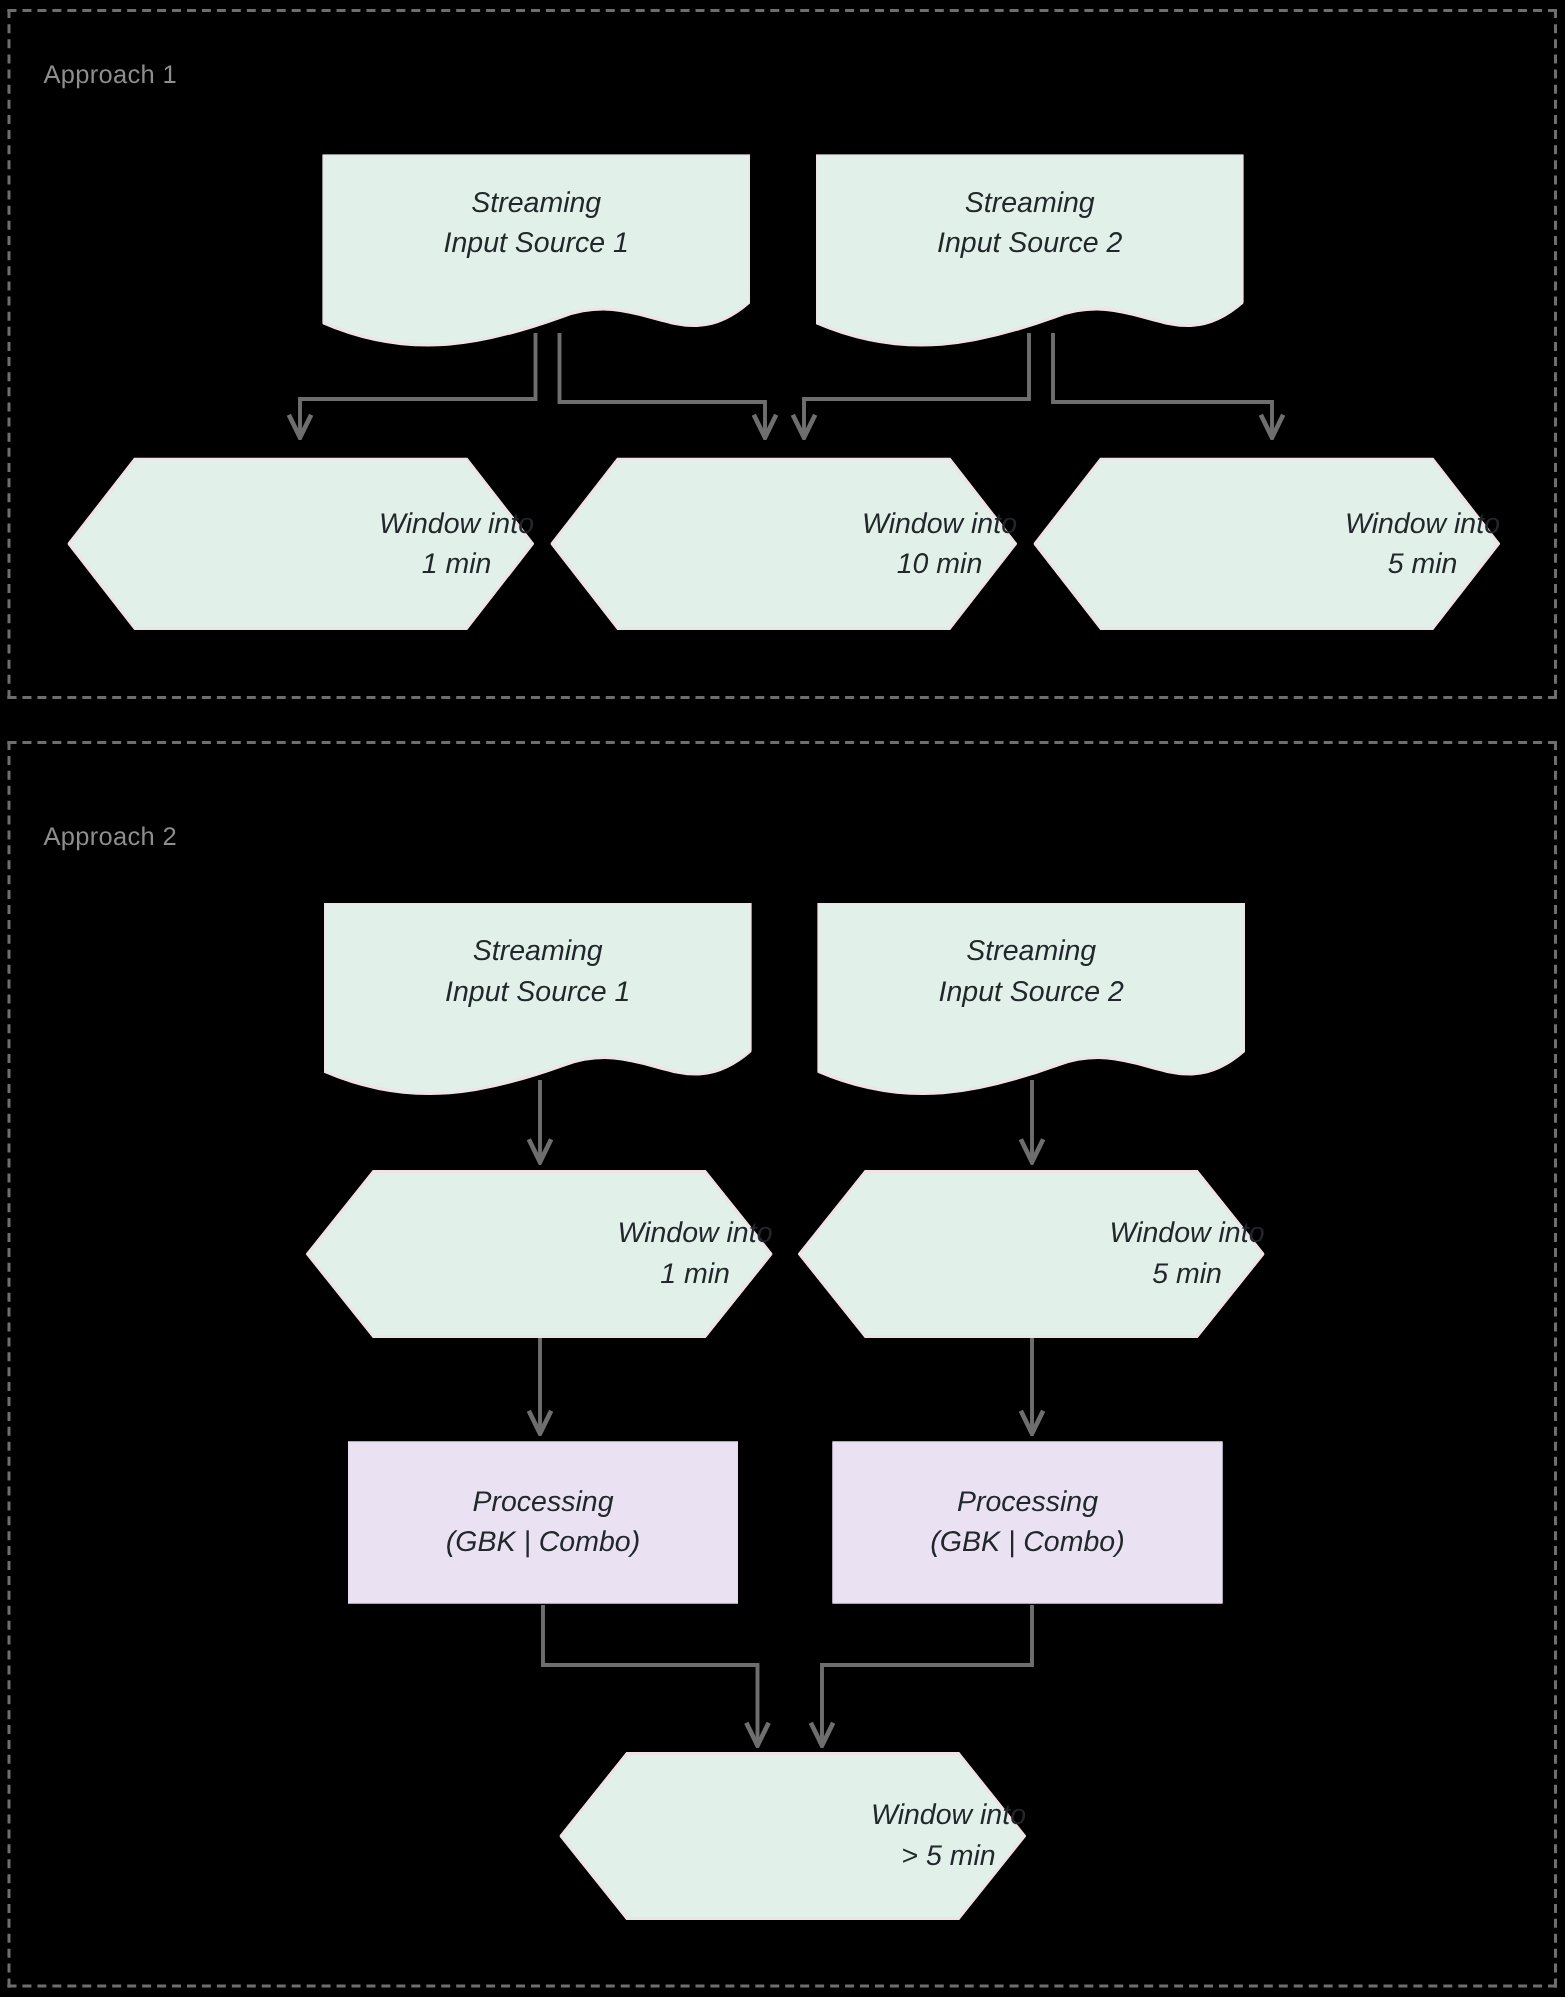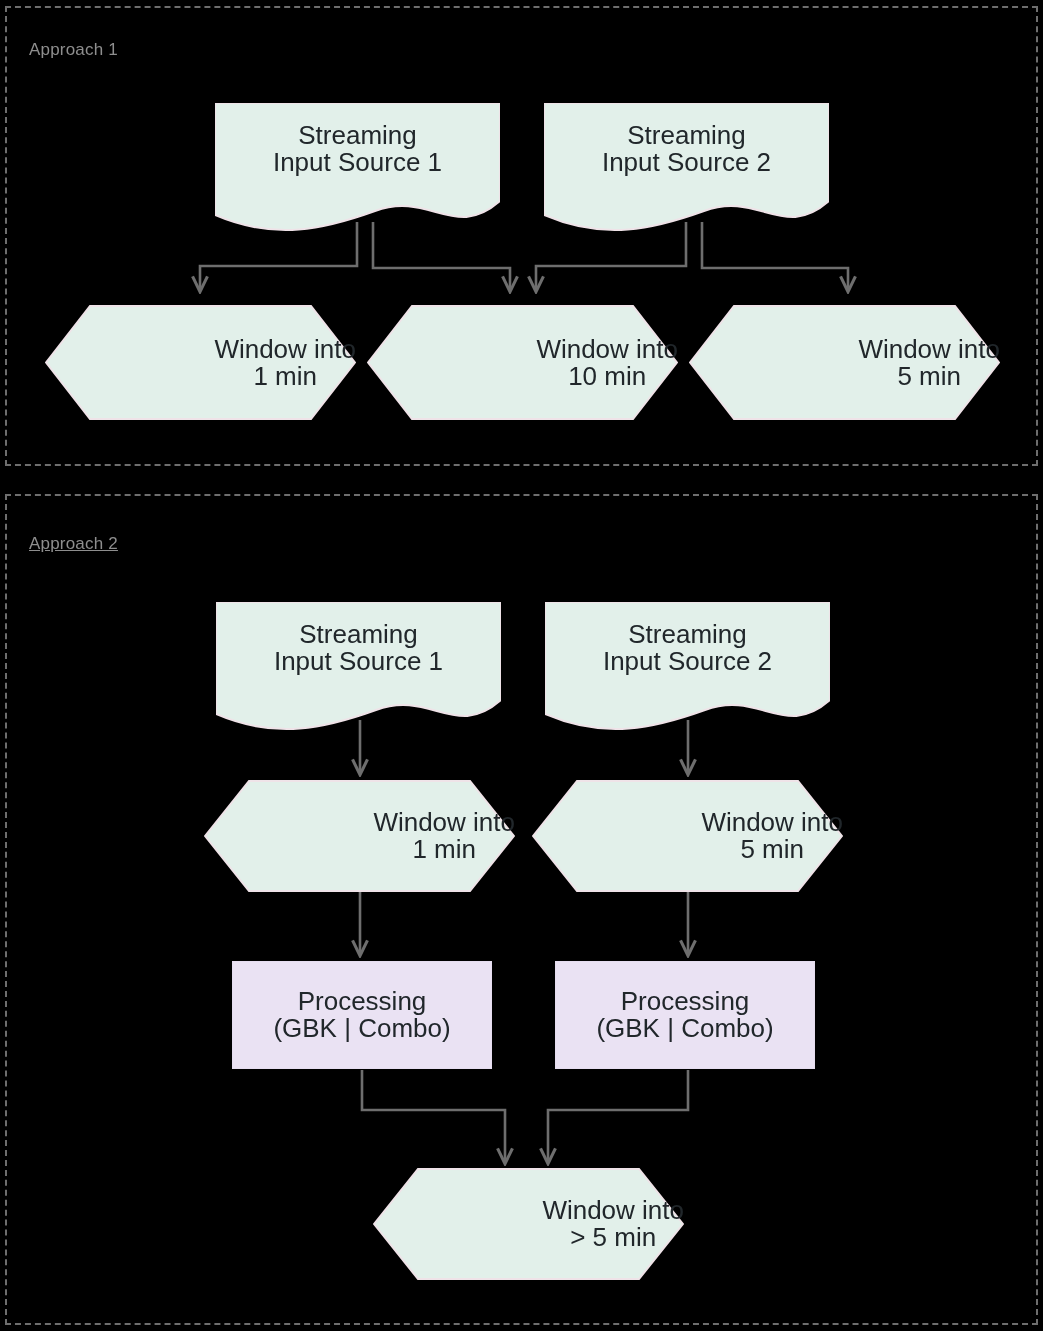--- a/index.html
+++ b/index.html
@@ -31,34 +31,35 @@
   #panel-2 { top: 494px; width: 1033px; height: 831px; }
 
   .panel-label {
     position: absolute;
     color: #8e8e8e;
     font-size: 17px;
     letter-spacing: .2px;
     white-space: nowrap;
   }
   #label-1 { left: 29px; top: 40px; }
-  #label-2 { left: 29px; top: 534px; text-decoration: underline; }
+  #label-2 { left: 29px; top: 548px; }
 
   
   .node {
     position: absolute;
     box-sizing: border-box;
     display: flex;
     align-items: center;
     justify-content: center;
     text-align: center;
     color: #21272b;
-    font-size: 26px;
+    font-size: 19px;
     line-height: 27px;
     white-space: pre-line;
+    font-style: italic;
   }
   .node .node-text { position: relative; z-index: 2; }
 
   
   .doc-shape { background: transparent; }
   .doc-shape svg {
     position: absolute;
     left: 0; top: 0;
     width: 100%; height: 100%;
     z-index: 1;

